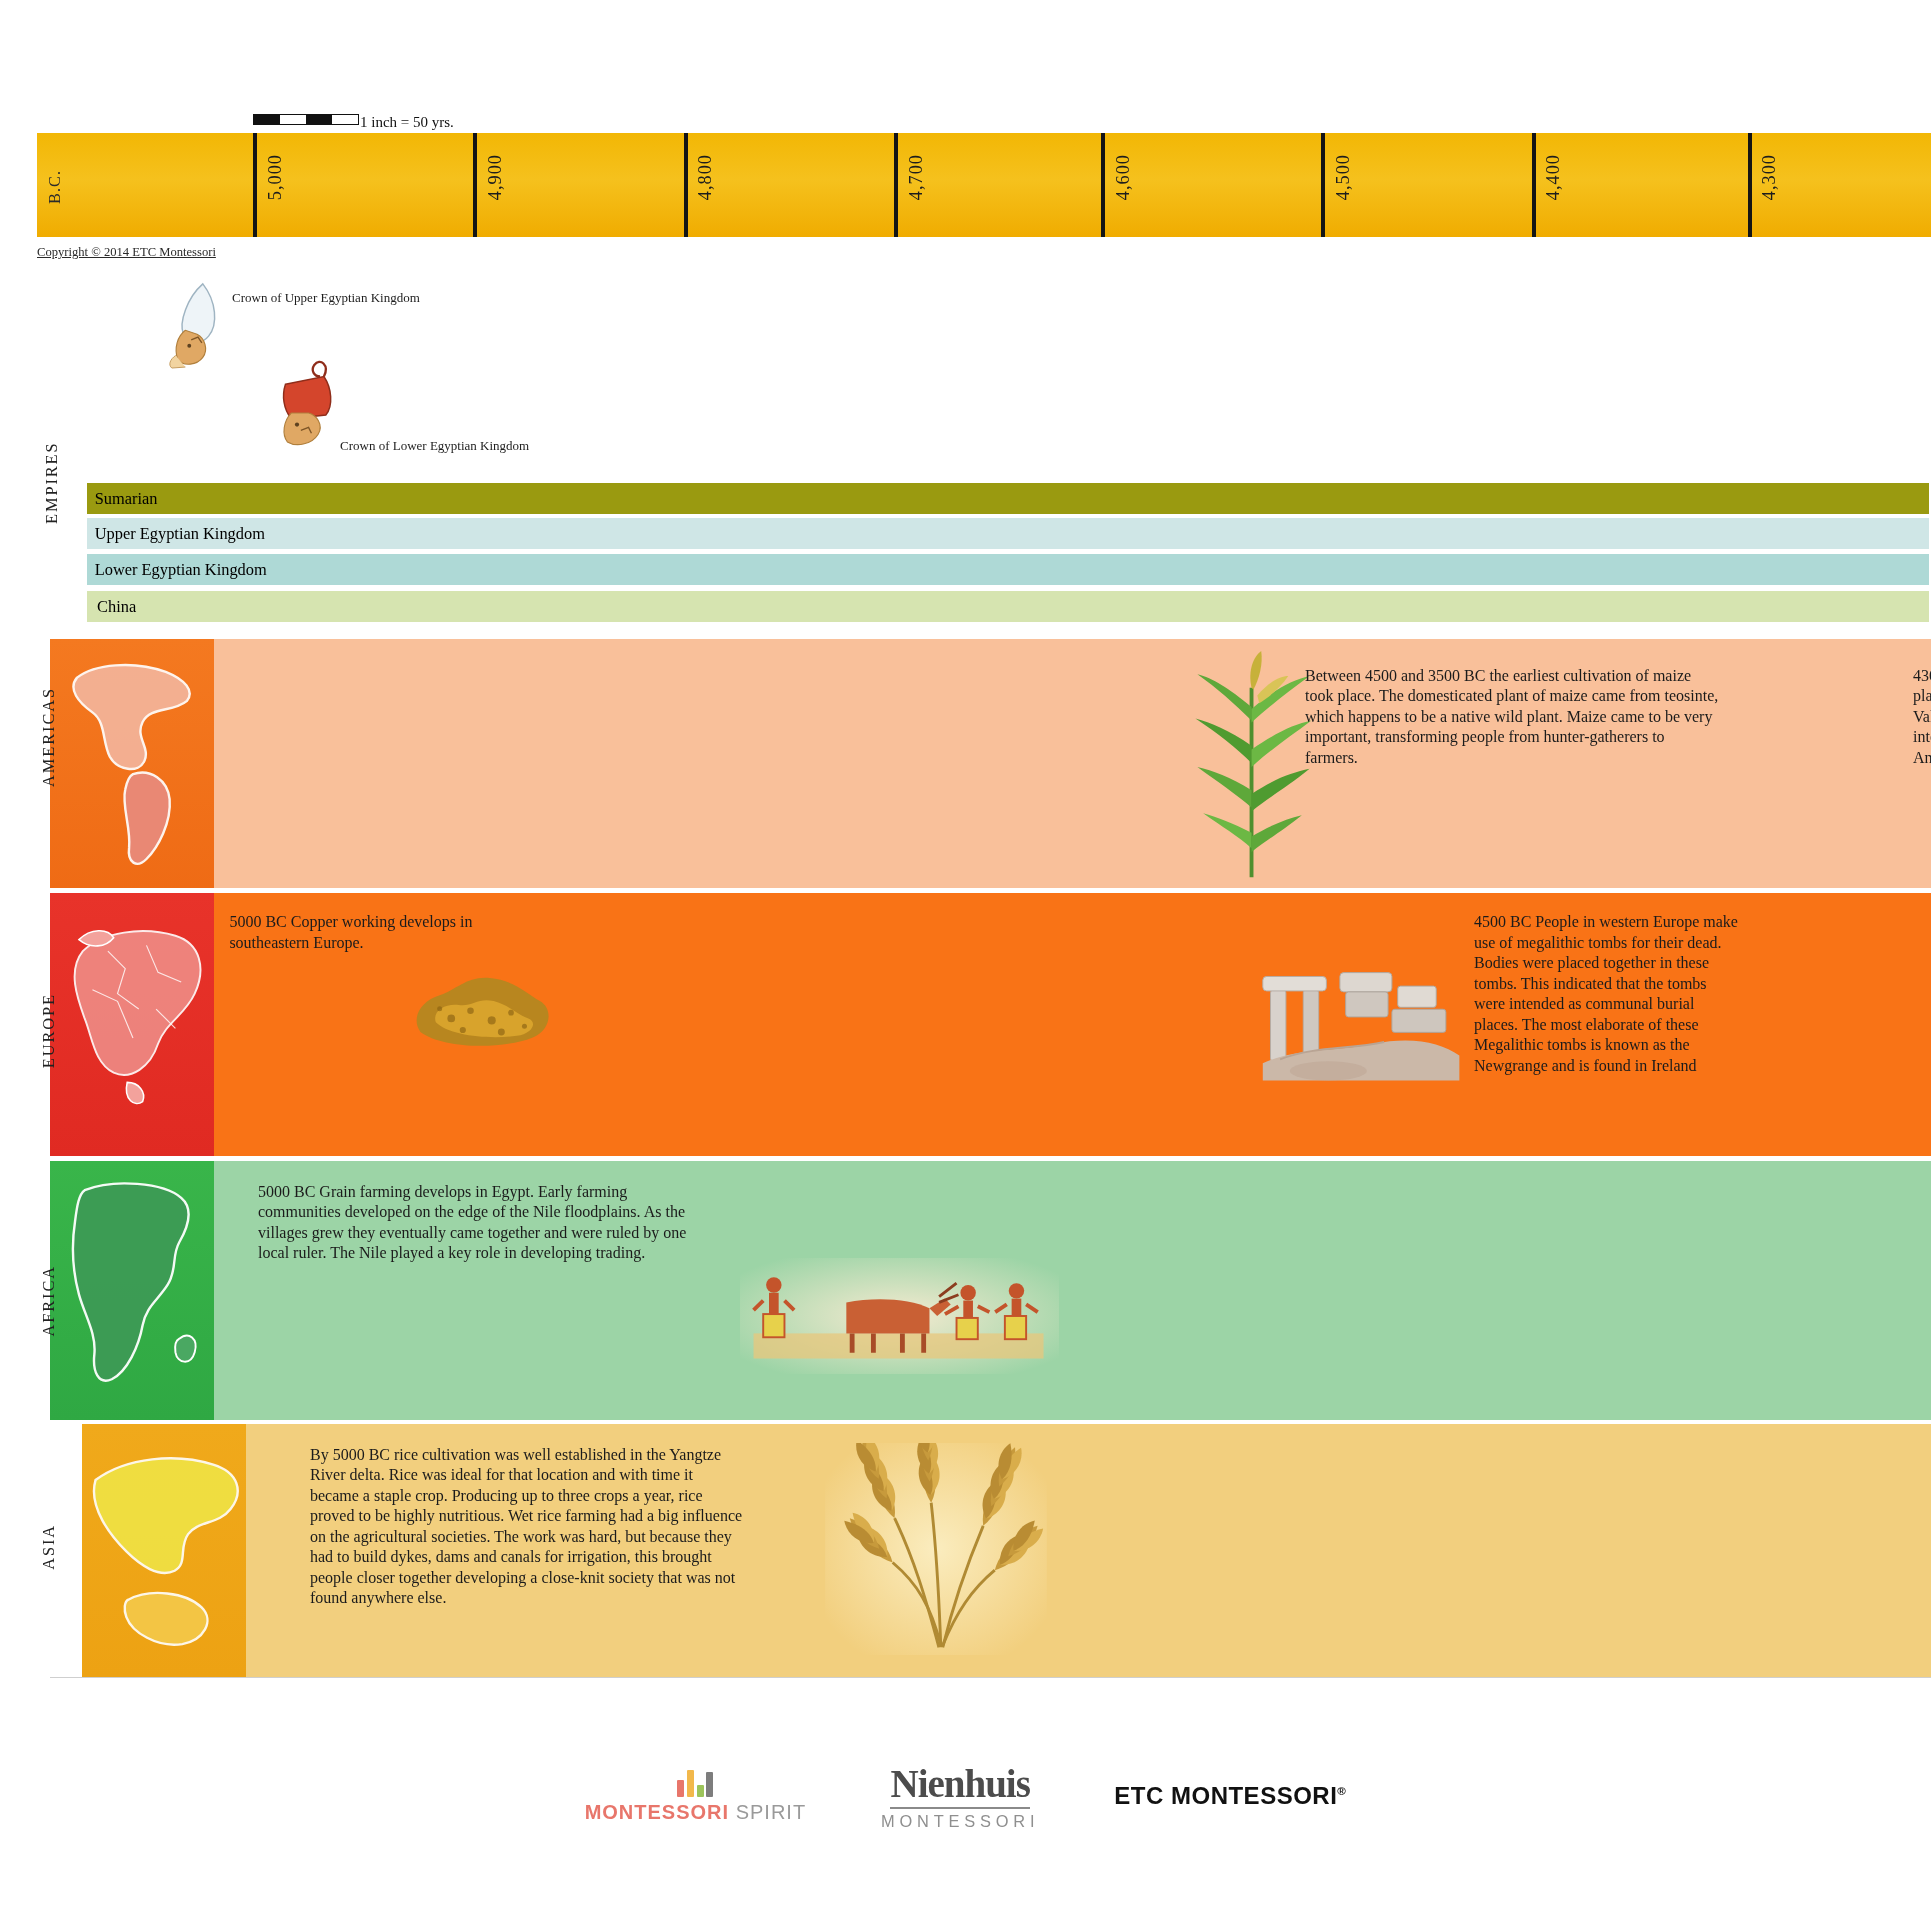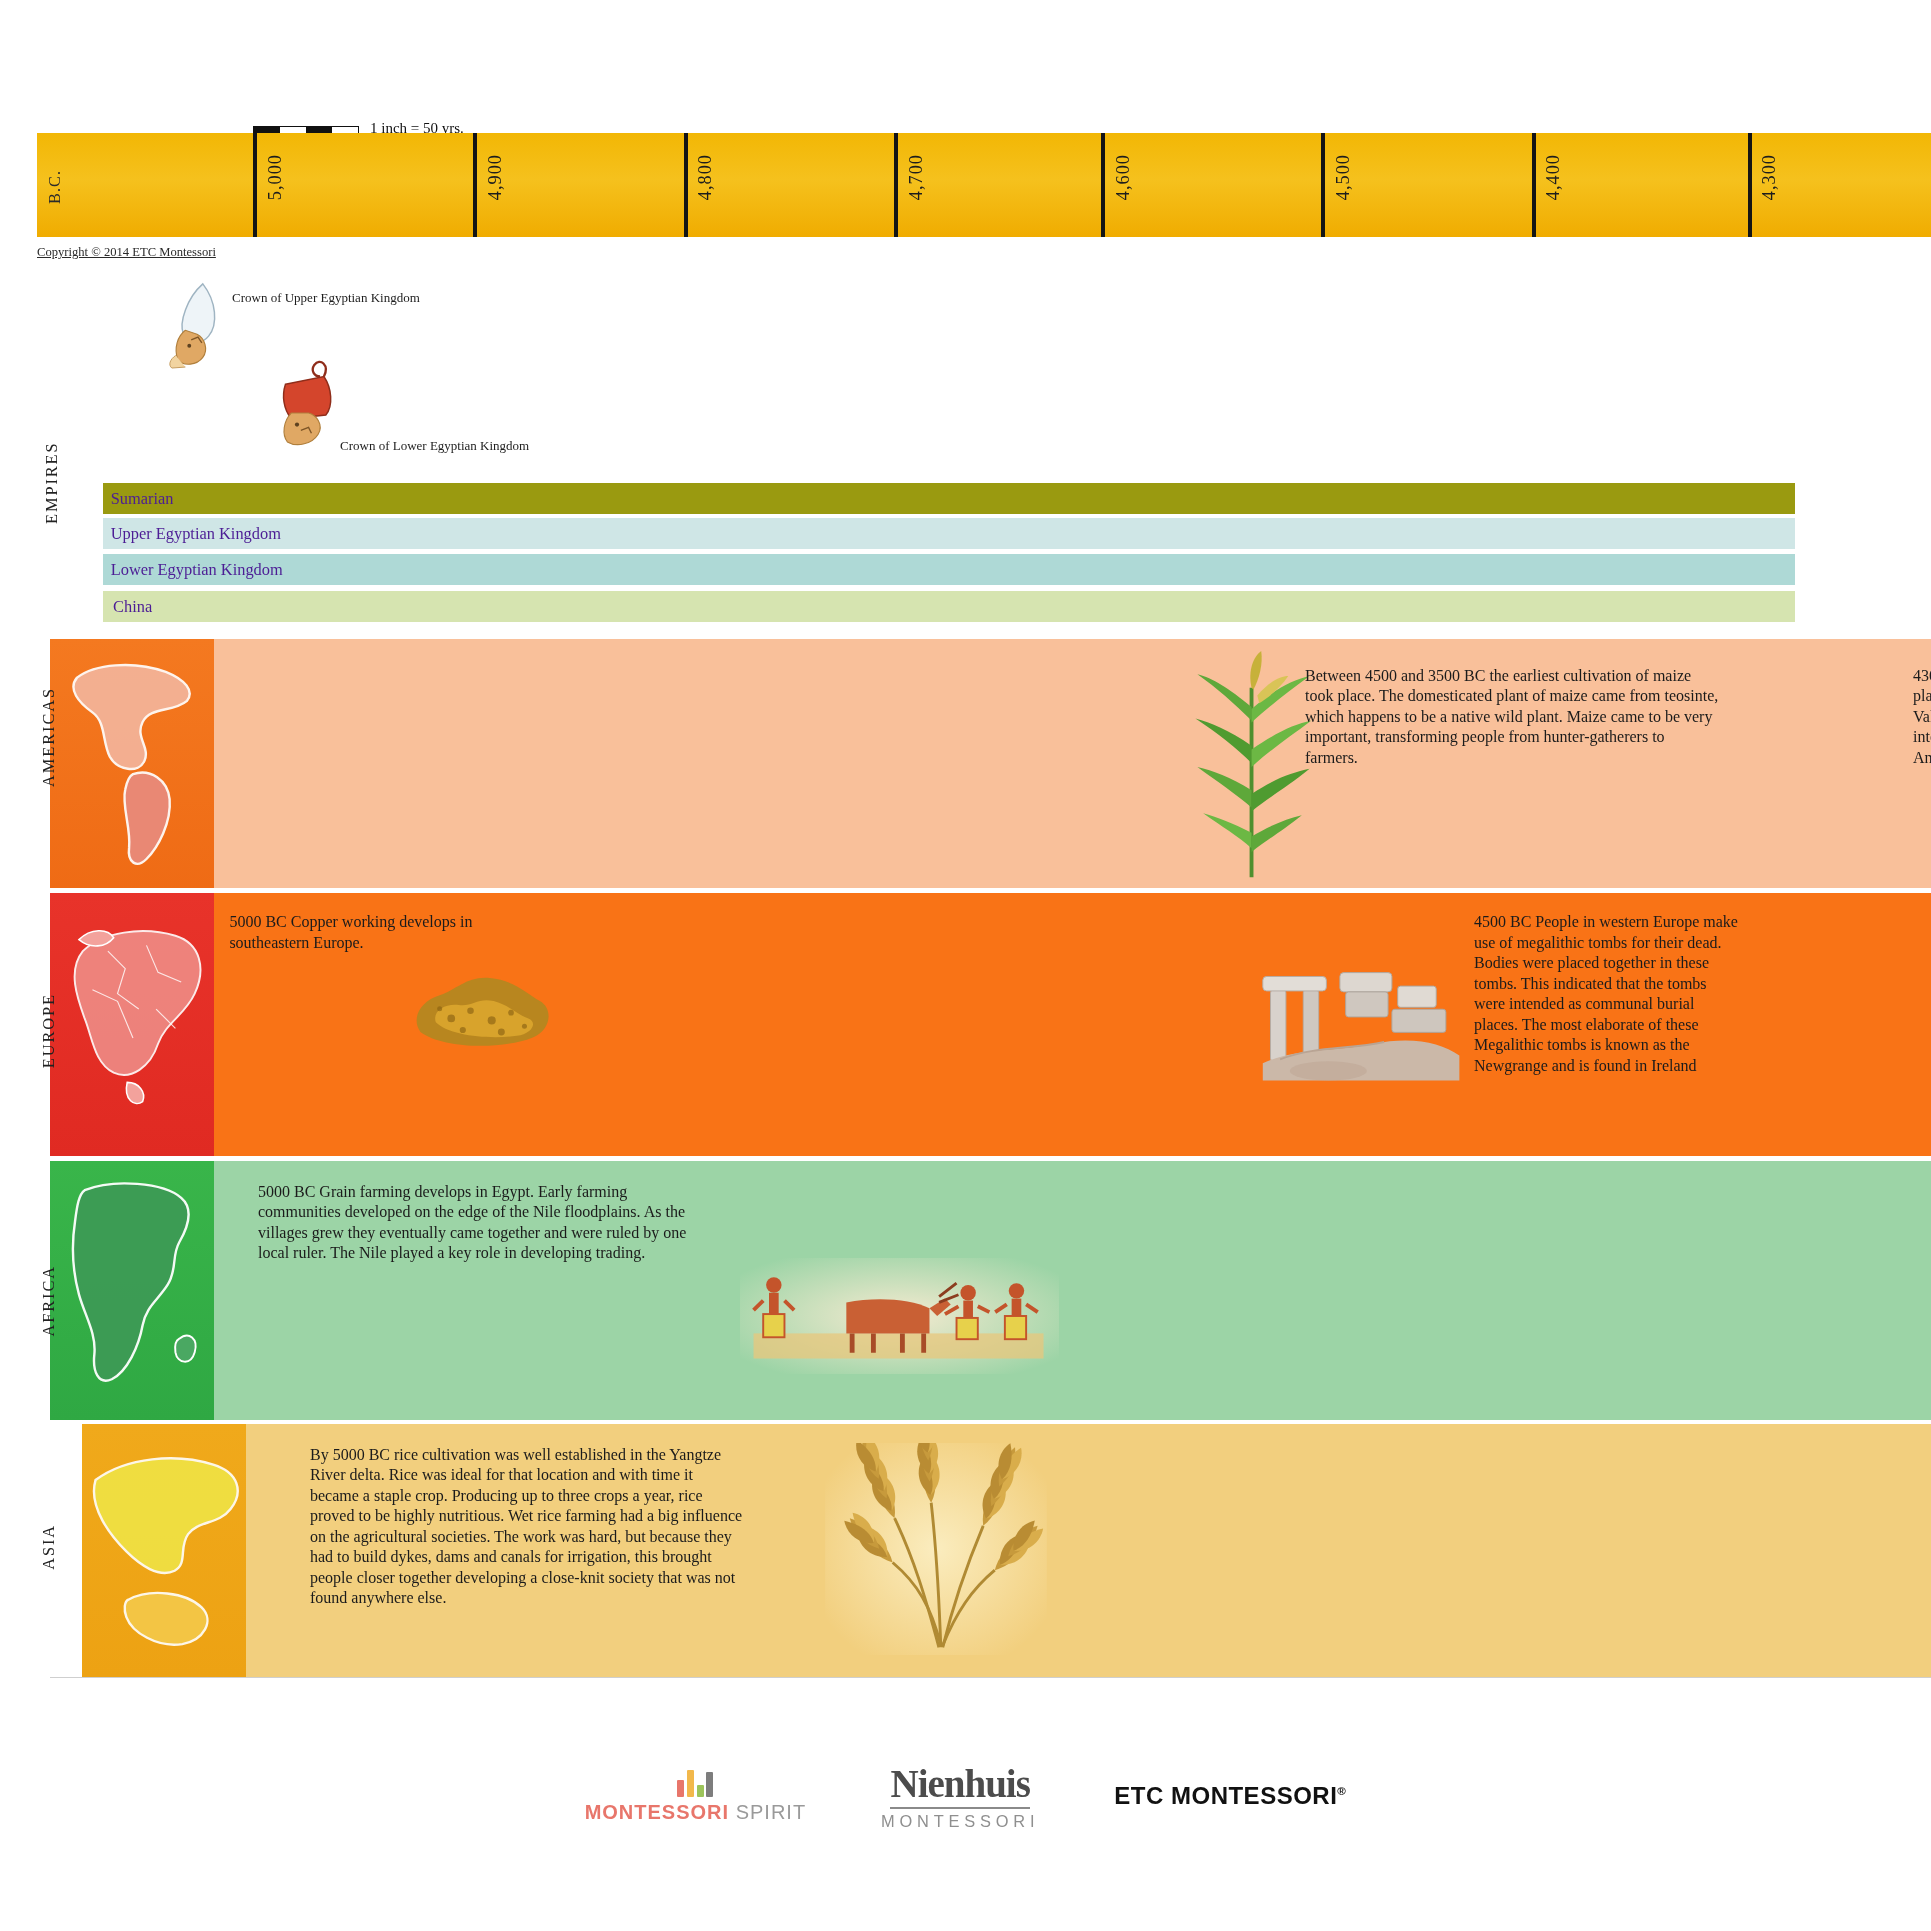--- a/index.html
+++ b/index.html
@@ -18,22 +18,22 @@
   }
 
   
   .scalebar-wrap {
     position: absolute;
     left: 253px;
     top: 114px;
     width: 251px;
     height: 23px;
     display: flex;
-    align-items: flex-end;
-    gap: 11px;
+    align-items: flex-start;
+    gap: 1px;
   }
   .scalebar {
     display: flex;
     width: 106px;
     height: 10.6px;
     border: 1px solid #111;
   }
   .scalebar .seg { flex: 1 1 0; }
   .scalebar .seg.dark { background: #111; }
   .scalebar .seg.light { background: #ffffff; }
@@ -106,28 +106,28 @@
   .crown-item { position: absolute; }
   .crown-caption {
     position: absolute;
     font-size: 13px;
     color: #1d1d1d;
     white-space: nowrap;
   }
 
   .empire-bar {
     position: absolute;
-    left: 103px;
+    left: 87px;
     height: 31px;
-    width: 1692px;
+    width: 1842px;
     display: flex;
     align-items: center;
     padding-left: 7.7px;
     font-size: 16.4px;
-    color: #4c1d95;
+    color: #000000;
   }
   .empire-bar.sumarian { background: #9a9a10; top: 483px; }
   .empire-bar.upper    { background: #cfe6e6; top: 518px; }
   .empire-bar.lower    { background: #aed9d6; top: 554px; }
   .empire-bar.china    { background: #d6e4b0; top: 591px; padding-left: 10px; }
 
   
   .band {
     position: absolute;
     left: 50px;

